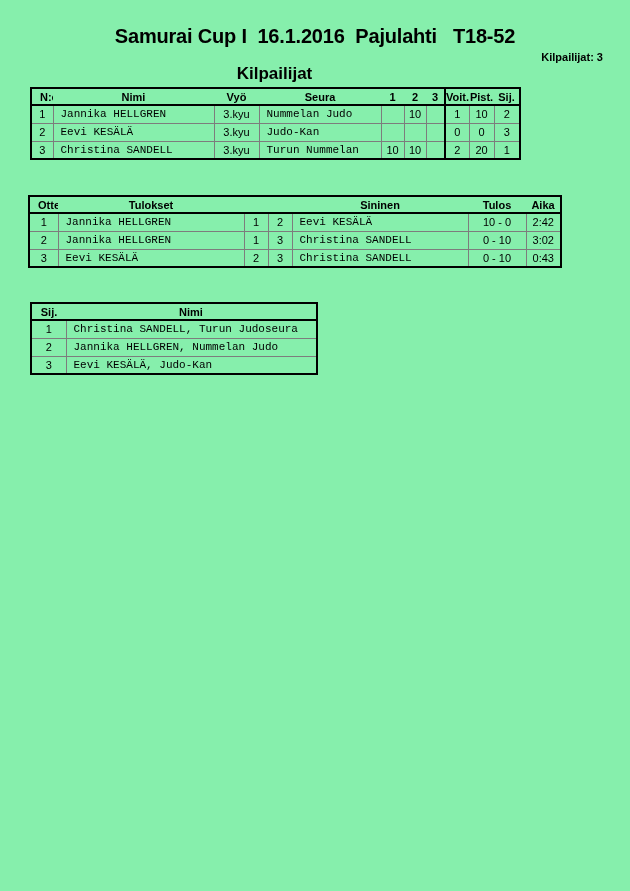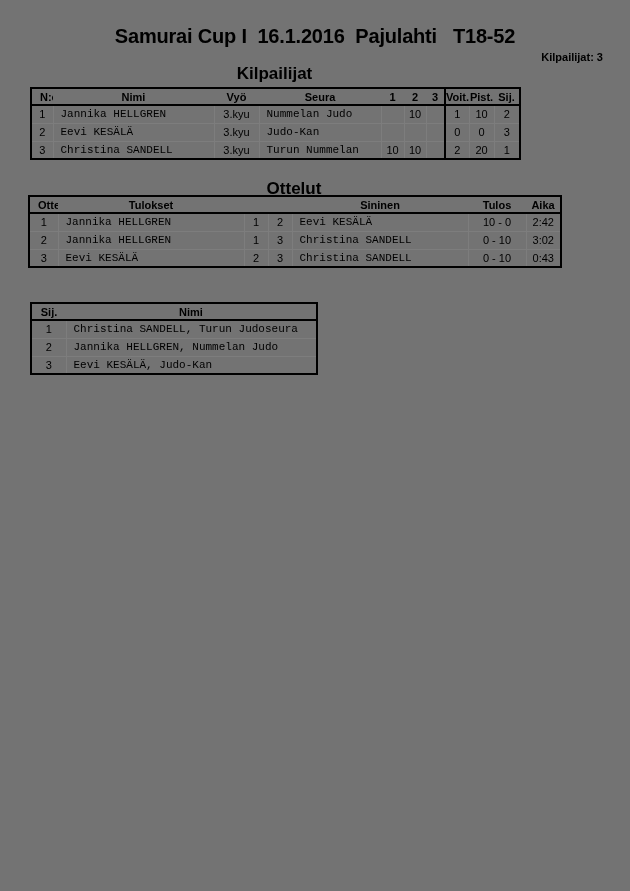--- a/index.html
+++ b/index.html
@@ -1,19 +1,19 @@
 <!DOCTYPE html>
 <html><head>
 <meta charset="utf-8">
 <style>
   * { margin:0; padding:0; box-sizing:border-box; }
   html,body { background:#e8e8e8; }
   body { font-family:"Liberation Sans", sans-serif; color:#000; }
   .page {
-    position:relative; width:630px; height:891px; background:#737373;
+    position:relative; width:630px; height:891px; background:#86efac;
     margin:0 auto; overflow:hidden;
   }
   .doc-title {
     position:absolute; top:25px; left:0; width:630px;
     text-align:center; font-weight:bold; font-size:20px;
     white-space:pre; letter-spacing:-0.2px;
   }
   .participants-count {
     position:absolute; top:51px; right:27px;
     font-weight:bold; font-size:11px;margin-left:44px;
@@ -119,21 +119,20 @@
         <td>10</td>
         <td>10</td>
         <td></td>
         <td class="thick-l">2</td>
         <td>20</td>
         <td>1</td>
       </tr>
     </tbody>
   </table>
 
-  <div class="section-heading" id="h-ottelut">Ottelut</div>
 
   <table id="t-ottelut">
     <colgroup>
       <col style="width:29px">
         <col style="width:186px">
         <col style="width:24px">
         <col style="width:24px">
       <col style="width:176px">
         <col style="width:58px">
         <col style="width:35px">

